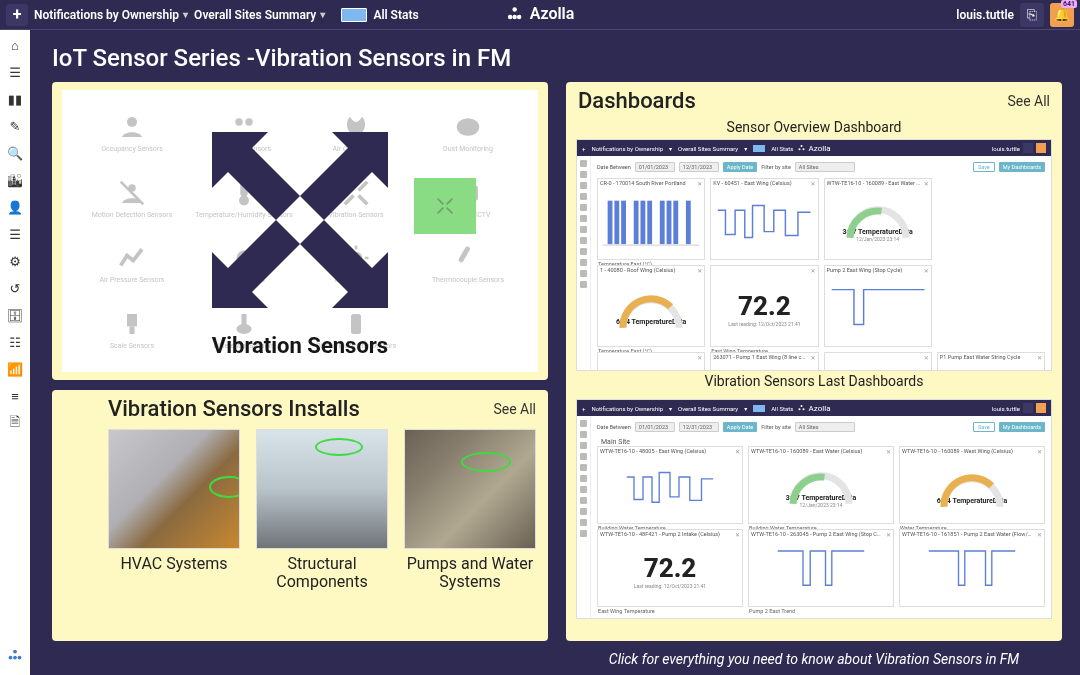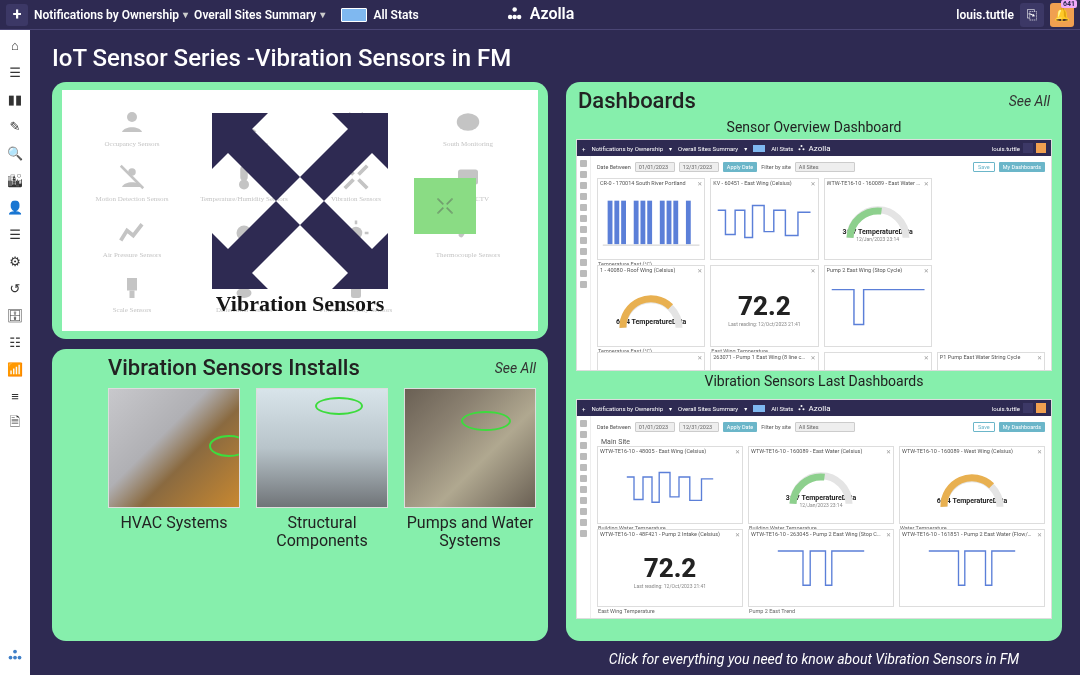--- a/index.html
+++ b/index.html
@@ -21,26 +21,26 @@
   .topbar .notif .badge { position: absolute; top: -3px; right: -3px; font-size: 7px; background: #f0abfc; color: #2e2a52; padding: 0 2px; border-radius: 2px; font-weight: 700; }
 
   
   .sidebar { position: absolute; left: 0; top: 30px; bottom: 0; width: 30px; background: #fff; display: flex; flex-direction: column; align-items: center; padding-top: 6px; gap: 9px; }
   .sidebar .sicon { width: 18px; height: 18px; color: #333; display: flex; align-items: center; justify-content: center; font-size: 13px; cursor: pointer; }
   .sidebar .bottom-icon { margin-top: auto; margin-bottom: 10px; color: #3f7fc8; }
 
   
   .content { position: absolute; left: 30px; right: 0; top: 30px; bottom: 0; background: #2e2a52; padding: 14px 18px 8px 22px; display: grid; grid-template-columns: 1fr 1fr; grid-template-rows: auto auto 1fr auto; column-gap: 18px; row-gap: 10px; }
   .page-title { grid-column: 1 / -1; color: #fff; font-size: 24px; font-weight: 500; }
-  .card { background: #86efac; border-radius: 14px; overflow: hidden; }
+  .card { background: #fef9c3; border-radius: 4px; overflow: hidden; }
   .card h2 { font-size: 22px; font-weight: 500; padding: 6px 12px 4px; display: flex; align-items: center; }
-  .card h2 .see-all { margin-left: auto; font-size: 14px; font-weight: 400; color: #333; cursor: pointer; font-style: italic; }
-
-  
-  .hero { grid-column: 1; grid-row: 2; height: 257px; position: relative; font-family: Liberation Serif, serif; }
+  .card h2 .see-all { margin-left: auto; font-size: 14px; font-weight: 400; color: #333; cursor: pointer; }
+
+  
+  .hero { grid-column: 1; grid-row: 2; height: 298px; position: relative; }
   .hero-inner { position: absolute; inset: 8px 10px; background: #fff; }
   .sensor-grid { position: absolute; inset: 0; display: grid; grid-template-columns: repeat(4, 1fr); grid-template-rows: repeat(4, 1fr); padding: 10px 14px; }
   .sensor-cell { display: flex; flex-direction: column; align-items: center; justify-content: center; gap: 3px; color: #c4c4c4; font-size: 7px; filter: blur(0.4px); }
   .sensor-cell svg { width: 30px; height: 30px; }
   .overlay-arrows { position: absolute; left: 50%; top: 46%; transform: translate(-50%,-50%); width: 200px; height: 200px; }
   .overlay-arrows svg { width: 100%; height: 100%; }
   .green-box { position: absolute; right: 62px; top: 88px; width: 62px; height: 56px; background: #8adc84; display: flex; align-items: center; justify-content: center; }
   .green-box svg { width: 20px; height: 20px; opacity: .45; }
   .hero-label { position: absolute; left: 50%; bottom: 14px; transform: translateX(-50%); font-size: 22px; font-weight: 700; color: #161616; }
 
@@ -185,21 +185,21 @@
         <div class="sensor-cell">
             <svg viewBox="0 0 24 24">
               <path d="M7 4c-3 3-3 9 0 12 2 2 4 2 5 2s3 0 5-2c3-3 3-9 0-12-2 2-3 4-5 4s-3-2-5-4z" fill="#c4c4c4"></path>
             </svg>
             <span>Air Quality CO2</span>
           </div>
         <div class="sensor-cell">
             <svg viewBox="0 0 24 24">
               <ellipse cx="12" cy="12" rx="9" ry="7" fill="#c4c4c4"></ellipse>
             </svg>
-            <span>South Monitoring</span>
+            <span>Dust Monitoring</span>
           </div>
         <div class="sensor-cell">
             <svg viewBox="0 0 24 24">
               <circle cx="12" cy="8" r="3" fill="#c4c4c4"></circle>
               <path d="M4 20c2-5 14-5 16 0z" fill="#c4c4c4"></path>
               <line x1="3" y1="3" x2="21" y2="21" stroke="#c4c4c4" stroke-width="2"></line>
             </svg>
             <span>Motion Detection Sensors</span>
           </div>
         <div class="sensor-cell">

